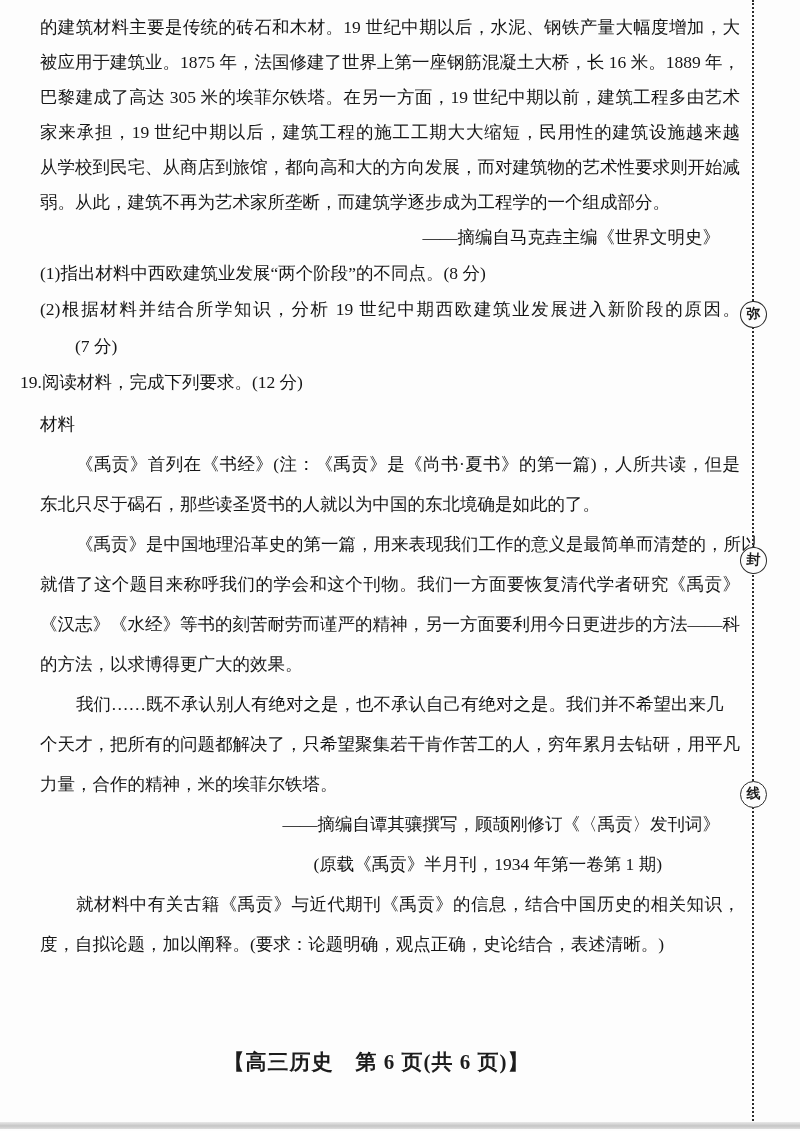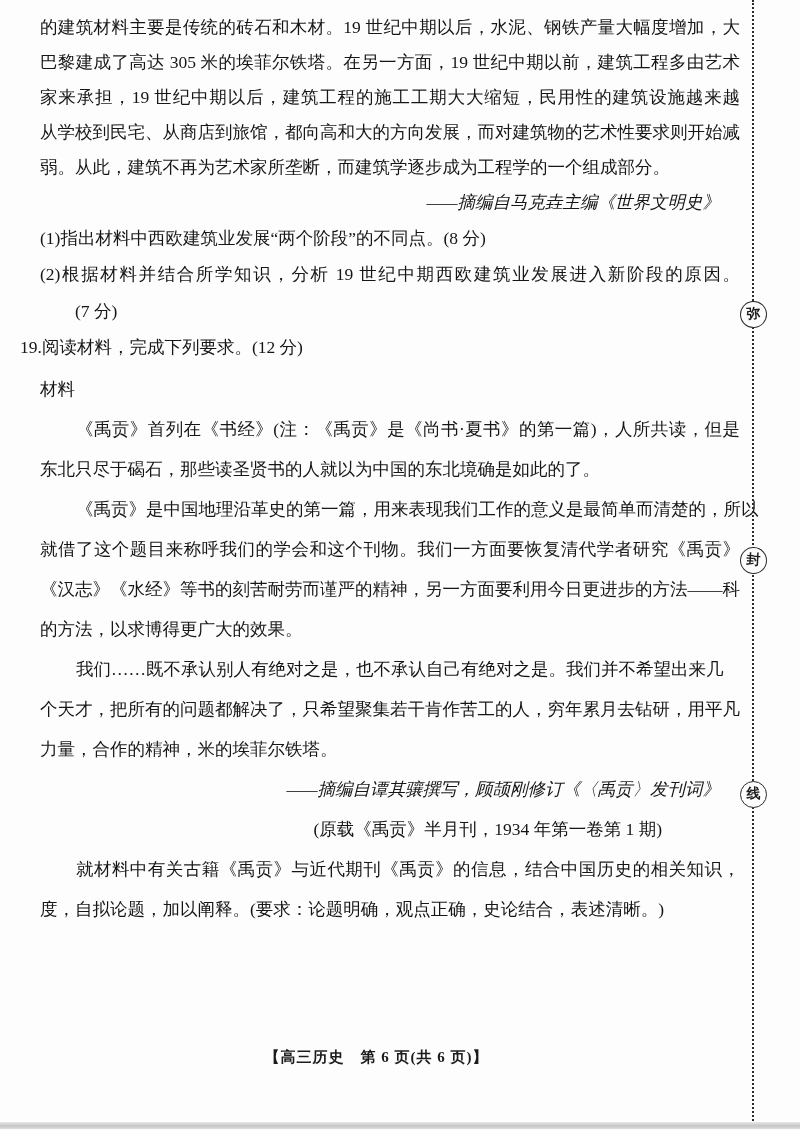--- a/index.html
+++ b/index.html
@@ -33,31 +33,31 @@
   .j {
     white-space: normal;
     text-align: justify;
     text-align-last: justify;
     overflow: hidden;
   }
   .ind { padding-left: 36px; }     
   .ind.j { padding-left: 0; text-indent: 36px; }
   .hang { margin-left: -20px; }    
   .score { padding-left: 35px; height: 38px; line-height: 38px; }
-  .src { text-align: right; text-align-last: right; padding-right: 20px; font-style: italic; }
+  .src { text-align: right; text-align-last: right; padding-right: 20px; }
   .src2 { text-align: right; text-align-last: right; padding-right: 78px; }
   .sub { height: 36px; line-height: 36px; }
 
   .footer {
     position: absolute;
     top: 1048px;
     left: 0;
     width: 753px;
     text-align: center;
-    font-size: 15px;
+    font-size: 21px;
     font-weight: bold;
     letter-spacing: 1px;
     color: #1c1c1c;
   }
 
   
   .vline {
     position: absolute;
     left: 752px;
     top: 0;
@@ -93,20 +93,21 @@
   }
 </style>
 </head>
 <body>
 
 <div class="sheet">
 
   <main class="content">
 
     <div class="line j">的建筑材料主要是传统的砖石和木材。19 世纪中期以后，水泥、钢铁产量大幅度增加，大量</div>
+    <div class="line j">被应用于建筑业。1875 年，法国修建了世界上第一座钢筋混凝土大桥，长 16 米。1889 年，</div>
     <div class="line j">巴黎建成了高达 305 米的埃菲尔铁塔。在另一方面，19 世纪中期以前，建筑工程多由艺术</div>
     <div class="line j">家来承担，19 世纪中期以后，建筑工程的施工工期大大缩短，民用性的建筑设施越来越多，</div>
     <div class="line j">从学校到民宅、从商店到旅馆，都向高和大的方向发展，而对建筑物的艺术性要求则开始减</div>
     <div class="line">弱。从此，建筑不再为艺术家所垄断，而建筑学逐步成为工程学的一个组成部分。</div>
     <div class="line src">——摘编自马克垚主编《世界文明史》</div>
     <div class="line sub">(1)指出材料中西欧建筑业发展“两个阶段”的不同点。(8 分)</div>
     <div class="line sub j">(2)根据材料并结合所学知识，分析 19 世纪中期西欧建筑业发展进入新阶段的原因。</div>
     <div class="line score">(7 分)</div>
 
     <div class="line hang">19.阅读材料，完成下列要求。(12 分)</div>

